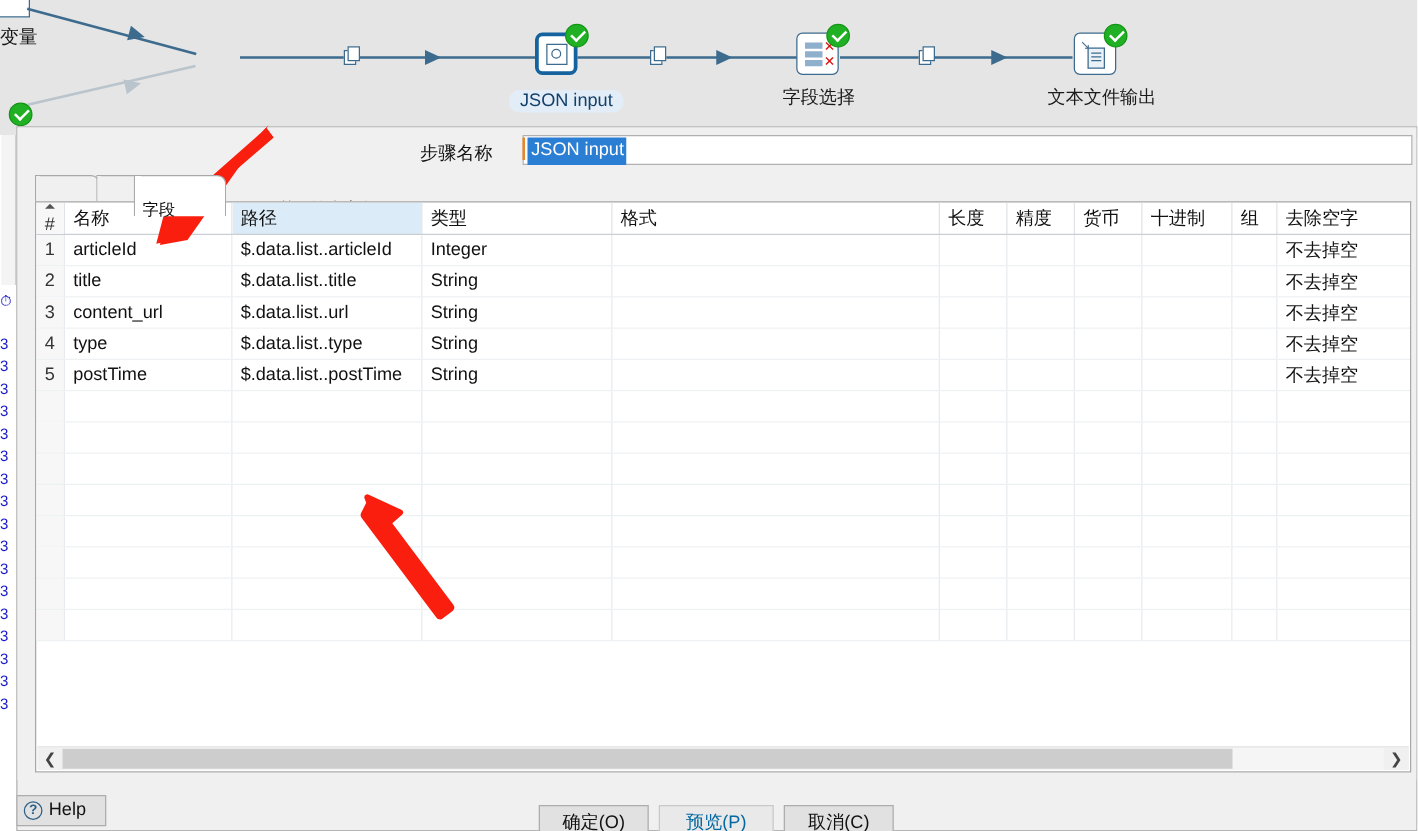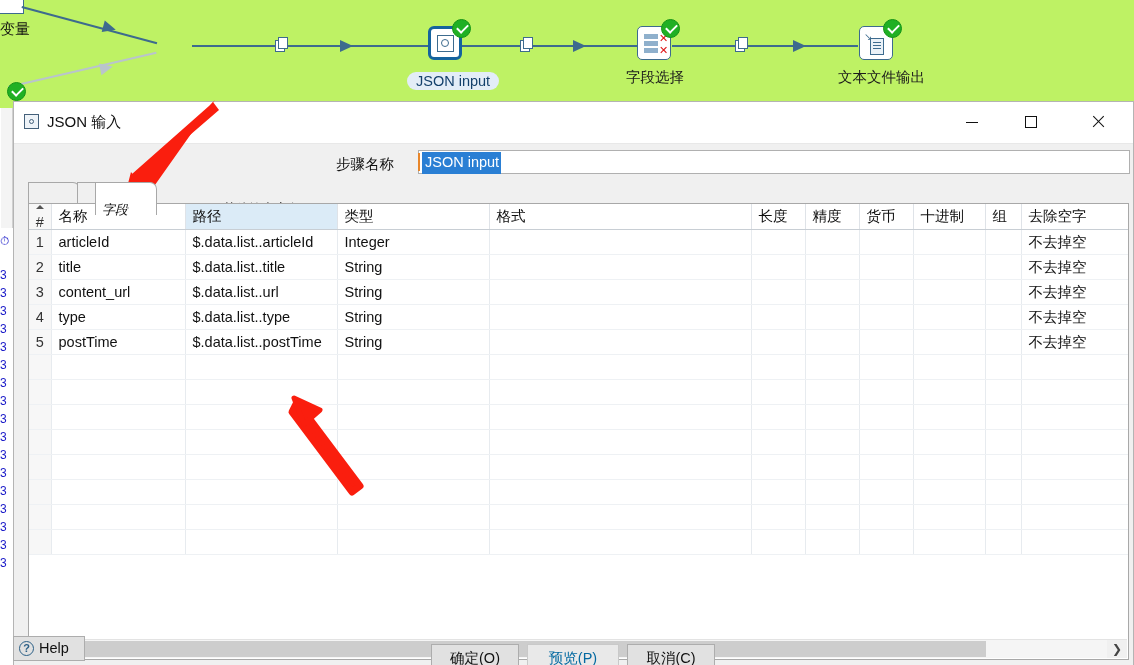--- a/index.html
+++ b/index.html
@@ -3,21 +3,21 @@
 <meta charset="utf-8">
 <style>
   html,body{margin:0;padding:0;}
   body{
     width:1134px;height:665px;position:relative;overflow:hidden;
     font-family:"Liberation Sans","DejaVu Sans",sans-serif;
     background:#ffffff;color:#000;
     -webkit-font-smoothing:antialiased;
   }
   
-  #canvas{position:absolute;left:0;top:0;width:1134px;height:110px;background:#bef264;overflow:hidden;}
+  #canvas{position:absolute;left:0;top:0;width:1134px;height:110px;background:#e5e5e5;overflow:hidden;}
   #canvas .line{position:absolute;height:2px;background:#3d6b8e;}
   #canvas .step{position:absolute;text-align:center;}
   #canvas .stepicon{position:relative;width:36px;height:36px;margin:0 auto;}
   #canvas .stepicon .box{
     position:absolute;left:0;top:0;width:34px;height:34px;
     border:1px solid #3d6b8e;border-radius:5px;background:#fff;box-sizing:border-box;
   }
   #canvas .stepicon.sel .box{border:3px solid #15639e;border-radius:6px;}
   #canvas .check{
     position:absolute;right:-7px;top:-7px;width:19px;height:19px;border-radius:50%;
@@ -254,47 +254,34 @@
   <div class="edge" style="top:358px;">3</div>
   <div class="edge" style="top:376px;">3</div>
   <div class="edge" style="top:394px;">3</div>
   <div class="edge" style="top:412px;">3</div>
   <div class="edge" style="top:430px;">3</div>
   <div class="edge" style="top:448px;">3</div>
 </div>
 
 <div id="dialog">
 
-  <div id="titlebar">
-    <span class="ticon"></span>
-    <span class="ttl">JSON 输入</span>
-    <div class="wbtn wmin" style="right:138px;">
-        <i></i>
-      </div>
-    <div class="wbtn wmax" style="right:79px;">
-        <i></i>
-      </div>
-    <div class="wbtn wcls" style="right:12px;">
-        <i></i>
-      </div>
-  </div>
 
   <div id="body">
 
     <div id="steprow">
       <span class="lbl">步骤名称</span>
       <div class="fld">
         <span class="caret"></span><span class="selval">JSON input</span>
       </div>
     </div>
 
     <div id="tabstrip">
       <div class="tab" style="left:0;width:52px;">文件</div>
       <div class="tab" style="left:49px;width:52px;">内容</div>
-      <div class="tab active" style="left:67px;width:62px;font-style:italic;">字段</div>
+      <div class="tab active" style="left:79px;width:74px;">字段</div>
       <div class="tab plain" style="left:145px;width:116px;line-height:22px;margin-left:44px;">其他输出字段</div>
       <div style="position:absolute;left:0;top:21px;right:0;height:1px;background:#a8a8a8;"></div>
     </div>
 
     <div id="tablepanel">
       <table class="grid">
         <colgroup>
           <col style="width:22px">
             <col style="width:134px">
             <col style="width:152px">

